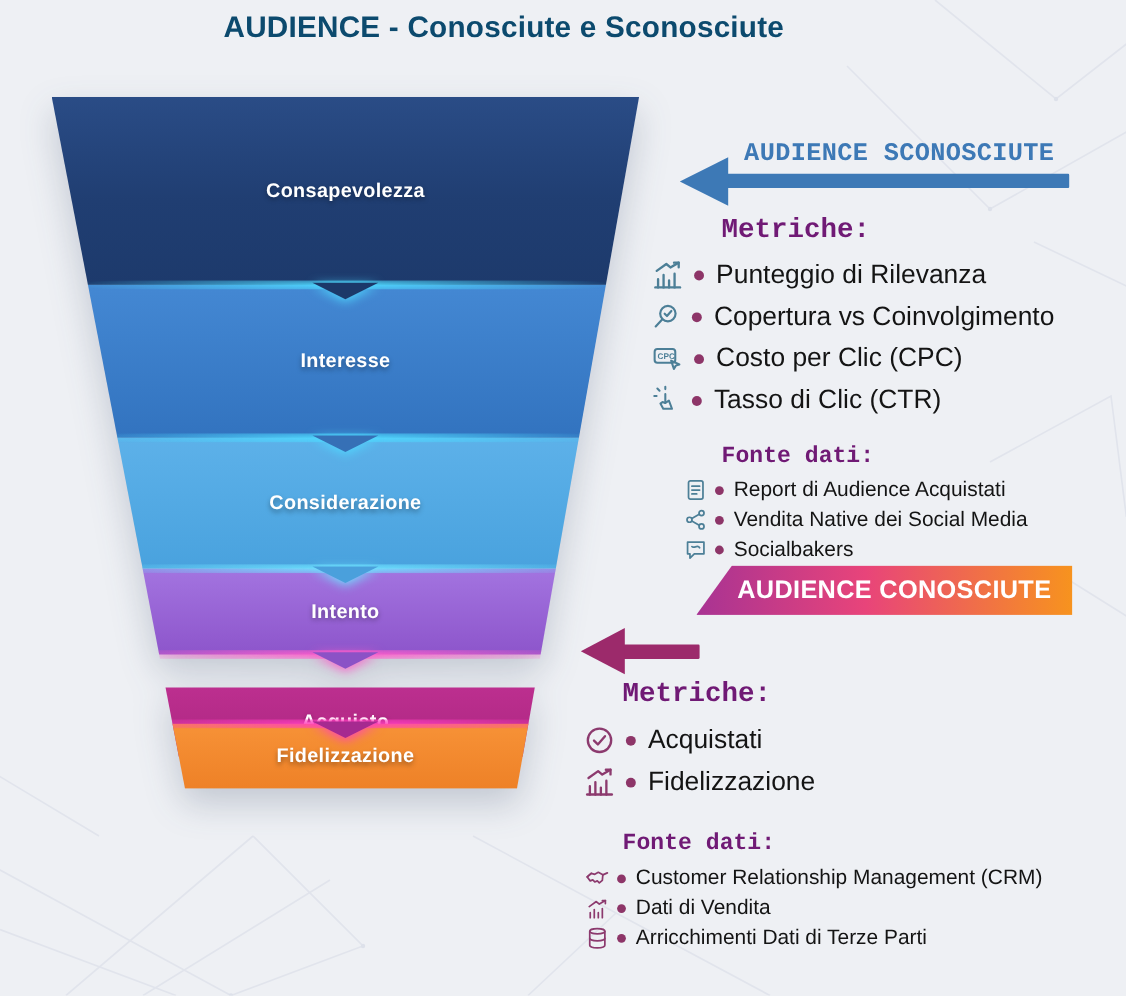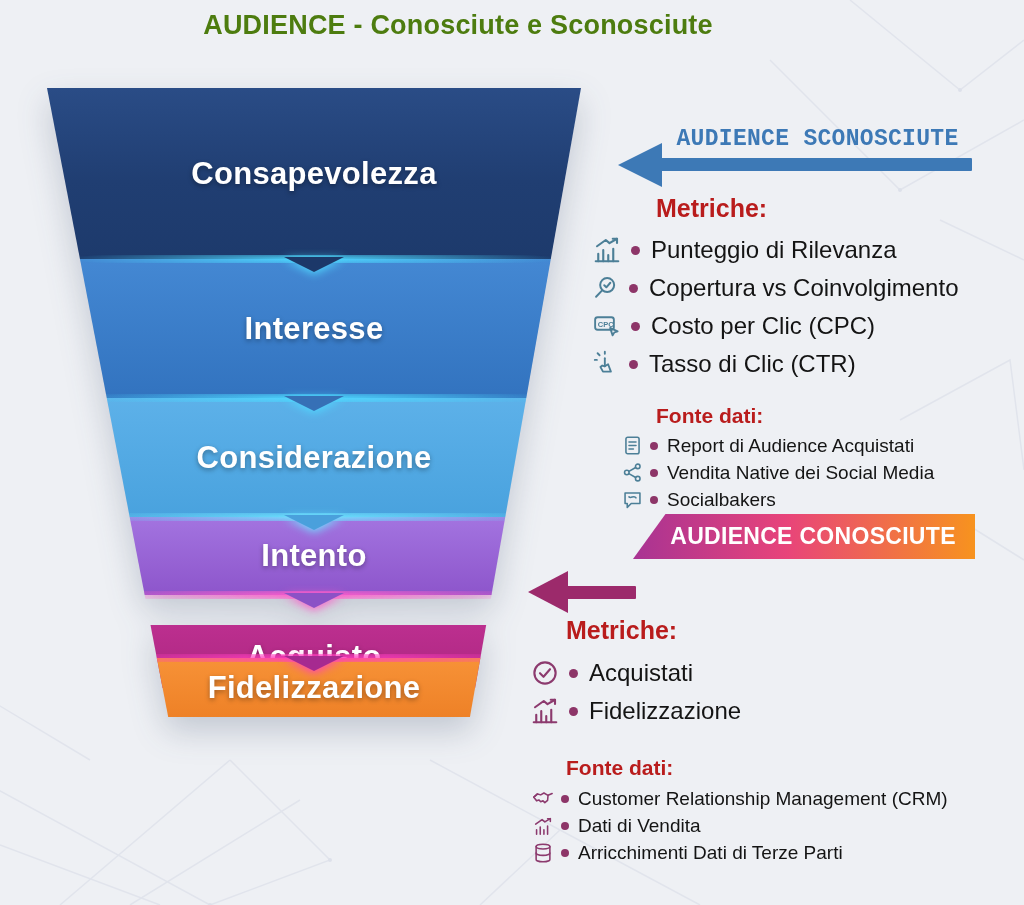--- a/index.html
+++ b/index.html
@@ -3,28 +3,28 @@
 <meta charset="utf-8">
 <style>
   html,body{margin:0;padding:0;}
   body{width:1024px;height:905px;overflow:hidden;background:#eef0f4;
        font-family:"Liberation Sans","DejaVu Sans",sans-serif;position:relative;}
   .abs{position:absolute;}
   
   #bg-lines{position:absolute;inset:0;z-index:0;}
   
   #title{left:0;top:10px;width:916px;text-align:center;font-size:27px;font-weight:bold;
-         color:#4d7c0f;letter-spacing:.2px;z-index:3;}
+         color:#0c4a6e;letter-spacing:.2px;z-index:3;}
   
   #funnel-wrap{left:47px;top:88px;width:534px;height:629px;z-index:2;
                filter:drop-shadow(0 14px 16px rgba(40,60,90,.22));}
   #funnel{width:100%;height:100%;position:relative;
           clip-path:polygon(0 0,100% 0,79.2% 100%,22.7% 100%);}
   .band{position:absolute;left:0;width:100%;display:flex;align-items:center;justify-content:center;}
-  .band-label{color:#fff;font-weight:bold;font-size:31px;letter-spacing:.3px;
+  .band-label{color:#fff;font-weight:bold;font-size:18px;letter-spacing:.3px;
               text-shadow:0 2px 5px rgba(0,0,0,.35);}
   .b1{top:0;height:171px;background:linear-gradient(180deg,#2a4c86 0%,#203e72 55%,#1d3a6c 100%);}
   .b2{top:171px;height:139px;background:linear-gradient(180deg,#4488d3,#3273bf);}
   .b3{top:310px;height:119px;background:linear-gradient(180deg,#5db1e9,#49a2de);}
   .b4{top:429px;height:78px;background:linear-gradient(180deg,#a374e0,#8d55cb);}
   .b5{top:537px;height:63px;background:linear-gradient(180deg,#bc2f8f,#ac2680);}
   .b6{top:570px;height:59px;background:linear-gradient(180deg,#f79237,#ee8127);}
   .divider{position:absolute;left:0;width:100%;height:0;z-index:6;}
   .divider .line{position:absolute;top:-4px;left:0;width:100%;height:8px;
       background:radial-gradient(55% 130% at 50% 50%,var(--g) 0%,rgba(0,0,0,0) 85%);
@@ -38,21 +38,21 @@
   .d4{top:507px;--g:#ff5ecb;--n:#8b52c6;}
   .d5{top:570px;--g:#ff3fbf;--n:#a62a90;}
   
   #unknown-heading{left:660px;top:126px;width:315px;text-align:center;
       font-size:23px;font-weight:bold;color:#3d79b6;letter-spacing:.3px;font-family:Liberation Mono, monospace;}
   .arrow-bar{position:absolute;border-radius:1px;}
   .arrow-head{position:absolute;width:0;height:0;}
   #blue-arrow-bar{left:658px;top:158px;width:314px;height:13px;background:#3d79b6;}
   #blue-arrow-head{left:618px;top:143px;border-top:22px solid transparent;
       border-bottom:22px solid transparent;border-right:44px solid #3d79b6;}
-  .sec-title{font-weight:bold;color:#b91c1c;}
+  .sec-title{font-weight:bold;color:#701a75;font-family:Liberation Mono, monospace;}
   #metrics1-title{left:656px;top:194px;font-size:25px;}
   #sources1-title{left:656px;top:404px;font-size:21px;}
   ul.ilist{list-style:none;margin:0;padding:0;position:absolute;}
   ul.ilist li{display:flex;align-items:center;}
   .mlist li{height:38px;}
   .slist li{height:27px;}
   .ic{display:flex;align-items:center;justify-content:center;flex:0 0 auto;}
   .ic svg{display:block;}
   .ic-teal{color:#4c7f97;justify-content:flex-end;}
   .ic-plum{color:#8c3a6e;}

